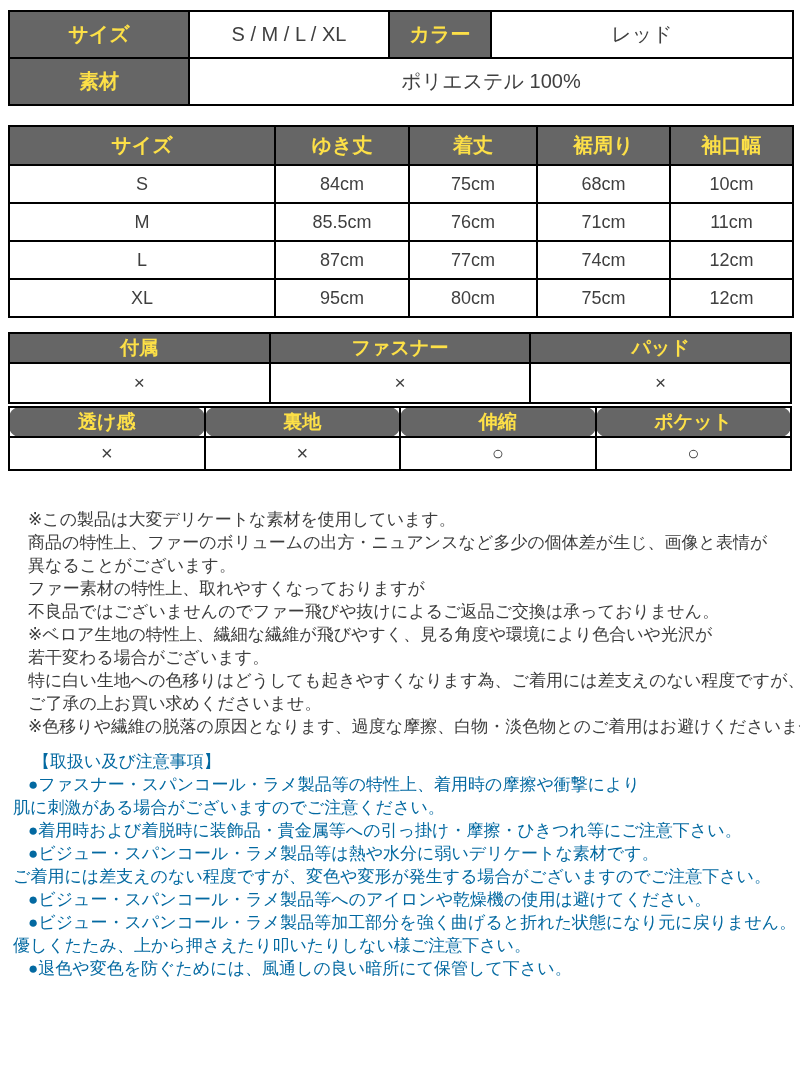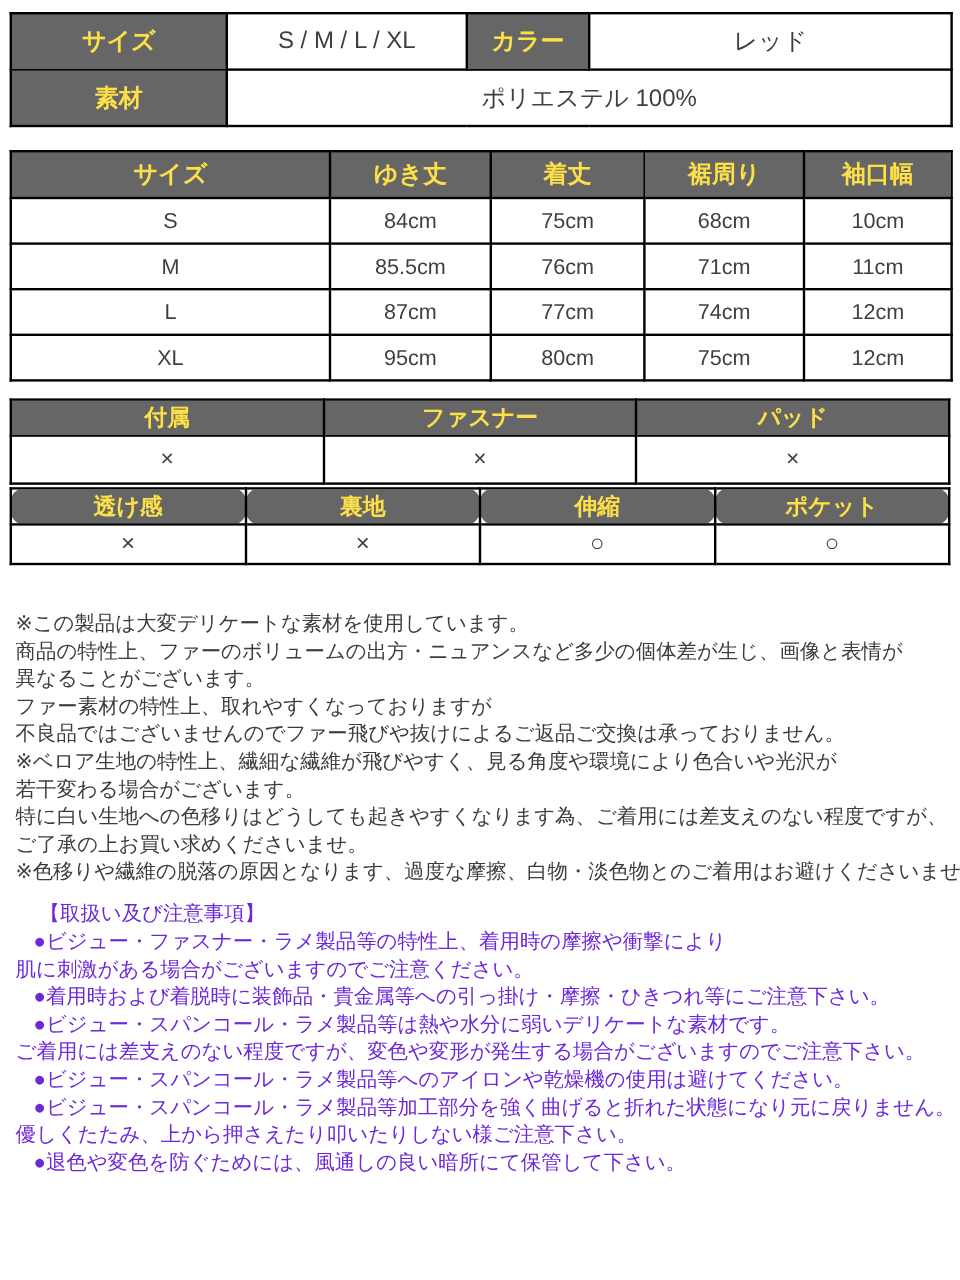--- a/index.html
+++ b/index.html
@@ -60,27 +60,27 @@
   #feature-table-2 th { height: 30px; font-size: 19px; border-radius: 11px; }
   #feature-table-2 td { height: 33px; font-size: 20px; }
 
   
   .notes-block {
     margin-top: 37px;
     font-size: 17px;
     line-height: 23px;
     color: #3c3c3c;
   }
-  .notes-block .line { padding-left: 13px; white-space: nowrap; }
+  .notes-block .line { padding-left: 28px; white-space: nowrap; }
 
   .care-block {
     margin-top: 12px;
     font-size: 17px;
     line-height: 23px;
-    color: #6d28d9;
+    color: #0369a1;
   }
   .care-block .care-title { padding-left: 33px; white-space: nowrap; }
   .care-block .bullet { padding-left: 28px; white-space: nowrap; }
   .care-block .cont   { padding-left: 13px; white-space: nowrap; }
 </style>
 </head>
 <body>
 
 <table class="tbl" id="spec-table">
   <colgroup>
@@ -192,21 +192,21 @@
   <div class="line">不良品ではございませんのでファー飛びや抜けによるご返品ご交換は承っておりません。</div>
   <div class="line">※ベロア生地の特性上、繊細な繊維が飛びやすく、見る角度や環境により色合いや光沢が</div>
   <div class="line">若干変わる場合がございます。</div>
   <div class="line">特に白い生地への色移りはどうしても起きやすくなります為、ご着用には差支えのない程度ですが、</div>
   <div class="line">ご了承の上お買い求めくださいませ。</div>
   <div class="line">※色移りや繊維の脱落の原因となります、過度な摩擦、白物・淡色物とのご着用はお避けくださいませ。</div>
 </div>
 
 <div class="care-block">
   <div class="care-title">【取扱い及び注意事項】</div>
-  <div class="bullet">●ビジュー・ファスナー・ラメ製品等の特性上、着用時の摩擦や衝撃により</div>
+  <div class="bullet">●ファスナー・スパンコール・ラメ製品等の特性上、着用時の摩擦や衝撃により</div>
   <div class="cont">肌に刺激がある場合がございますのでご注意ください。</div>
   <div class="bullet">●着用時および着脱時に装飾品・貴金属等への引っ掛け・摩擦・ひきつれ等にご注意下さい。</div>
   <div class="bullet">●ビジュー・スパンコール・ラメ製品等は熱や水分に弱いデリケートな素材です。</div>
   <div class="cont">ご着用には差支えのない程度ですが、変色や変形が発生する場合がございますのでご注意下さい。</div>
   <div class="bullet">●ビジュー・スパンコール・ラメ製品等へのアイロンや乾燥機の使用は避けてください。</div>
   <div class="bullet">●ビジュー・スパンコール・ラメ製品等加工部分を強く曲げると折れた状態になり元に戻りません。</div>
   <div class="cont">優しくたたみ、上から押さえたり叩いたりしない様ご注意下さい。</div>
   <div class="bullet">●退色や変色を防ぐためには、風通しの良い暗所にて保管して下さい。</div>
 </div>
 

